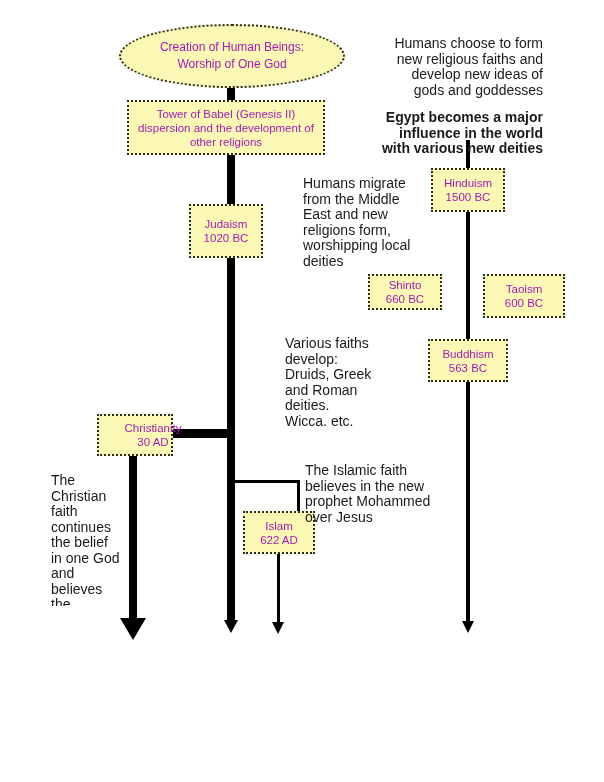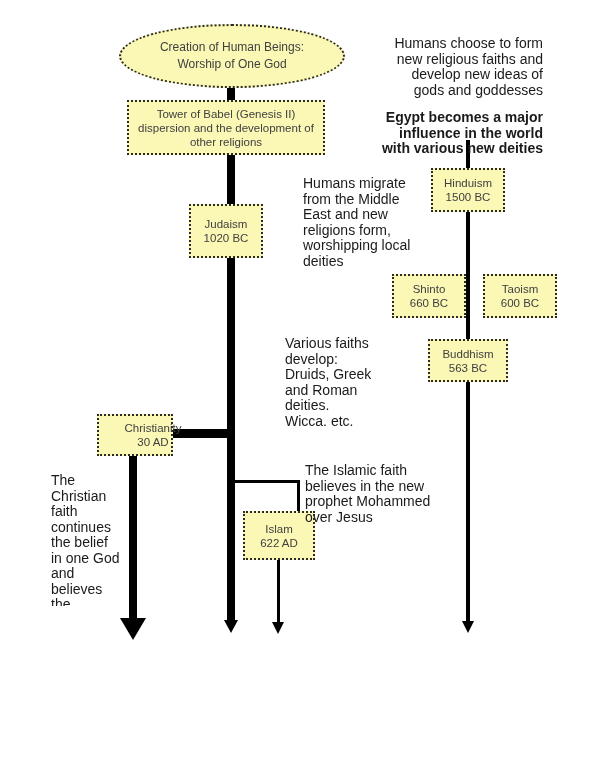--- a/index.html
+++ b/index.html
@@ -17,21 +17,21 @@
     height: 782px;
     background: #ffffff;
     overflow: hidden;
   }
   
   .node {
     position: absolute;
     box-sizing: border-box;
     background: #fbf8b6;
     border: 2px dotted #2a2a2a;
-    color: #404040;
+    color: #a21caf;
     font-size: 11.5px;
     line-height: 14px;
     display: flex;
     flex-direction: column;
     align-items: center;
     justify-content: center;
     text-align: center;
     padding: 2px 4px;
     z-index: 3;
   }
@@ -125,36 +125,36 @@
   <div class="node" style="left:189px; top:204px; width:74px; height:54px;">
     <span class="ln">Judaism</span>
     <span class="ln">1020 BC</span>
   </div>
 
   <div class="node" style="left:97px; top:414px; width:76px; height:42px;padding-left:40px;">
     <span class="ln">Christianity</span>
     <span class="ln">30 AD</span>
   </div>
 
-  <div class="node" style="left:243px; top:511px; width:72px; height:49px;">
+  <div class="node" style="left:243px; top:511px; width:72px; height:43px;">
     <span class="ln">Islam</span>
     <span class="ln">622 AD</span>
   </div>
 
   <div class="node" style="left:431px; top:168px; width:74px; height:44px;">
     <span class="ln">Hinduism</span>
     <span class="ln">1500 BC</span>
   </div>
 
-  <div class="node" style="left:392px; top:274px; width:74px; height:44px;">
+  <div class="node" style="left:368px; top:274px; width:74px; height:36px;">
     <span class="ln">Shinto</span>
     <span class="ln">660 BC</span>
   </div>
 
-  <div class="node" style="left:483px; top:274px; width:74px; height:44px;">
+  <div class="node" style="left:483px; top:274px; width:82px; height:44px;">
     <span class="ln">Taoism</span>
     <span class="ln">600 BC</span>
   </div>
 
   <div class="node" style="left:428px; top:339px; width:80px; height:43px;">
     <span class="ln">Buddhism</span>
     <span class="ln">563 BC</span>
   </div>
 
 

